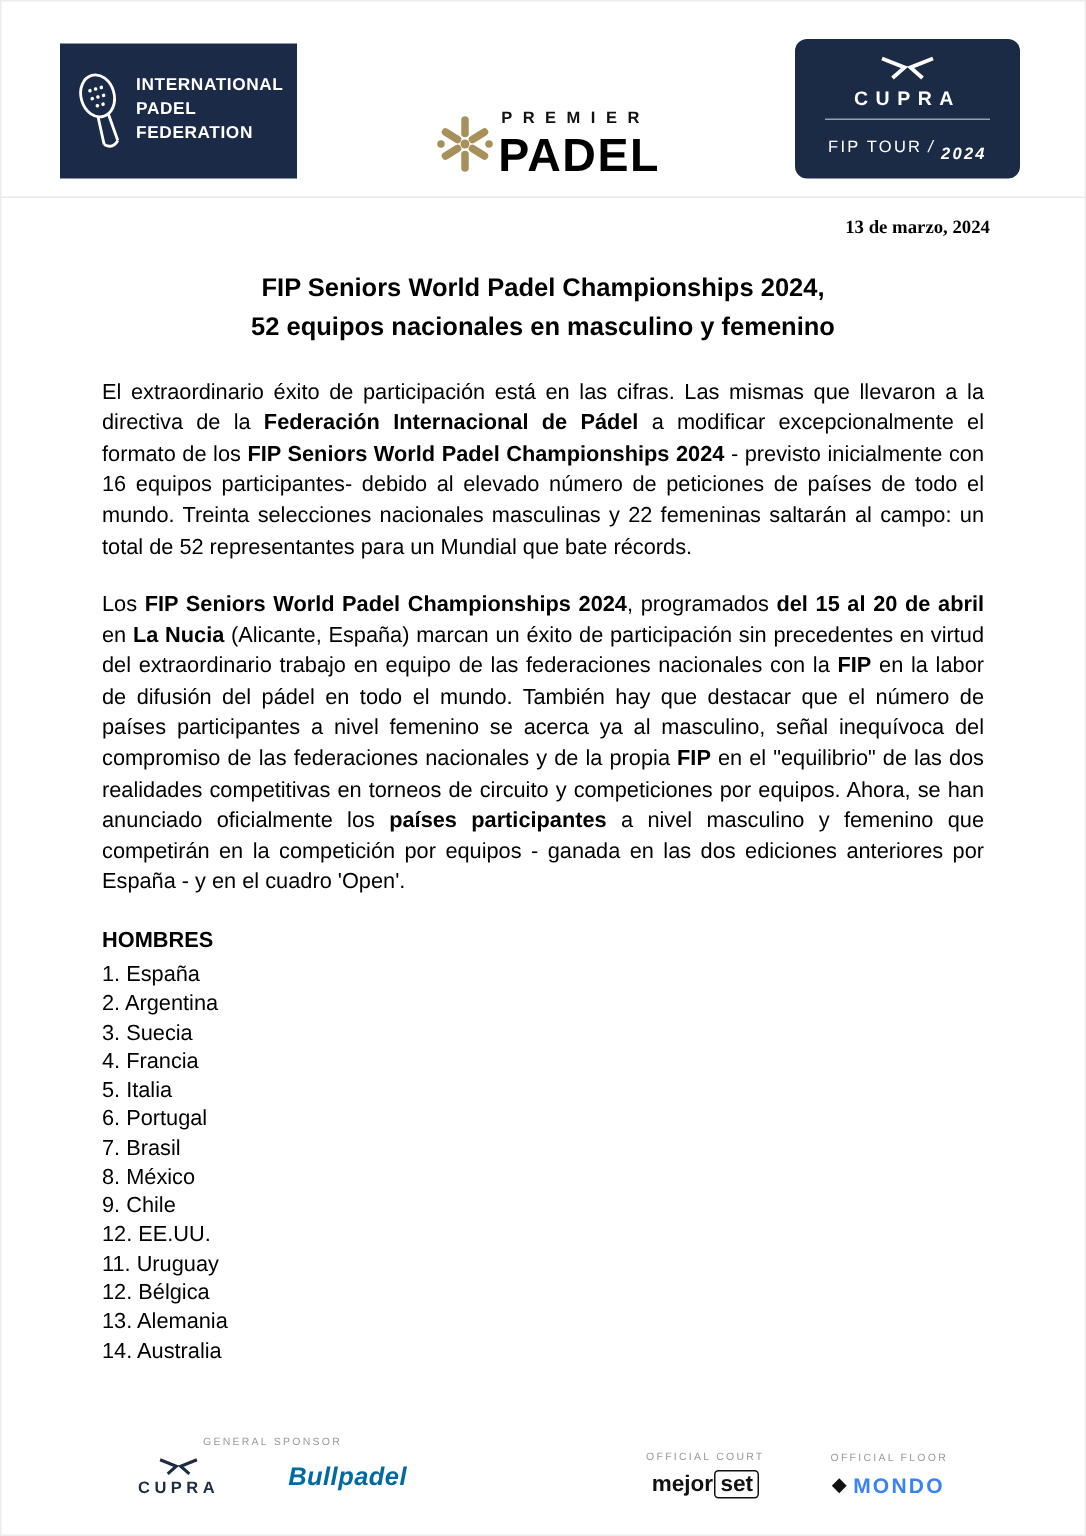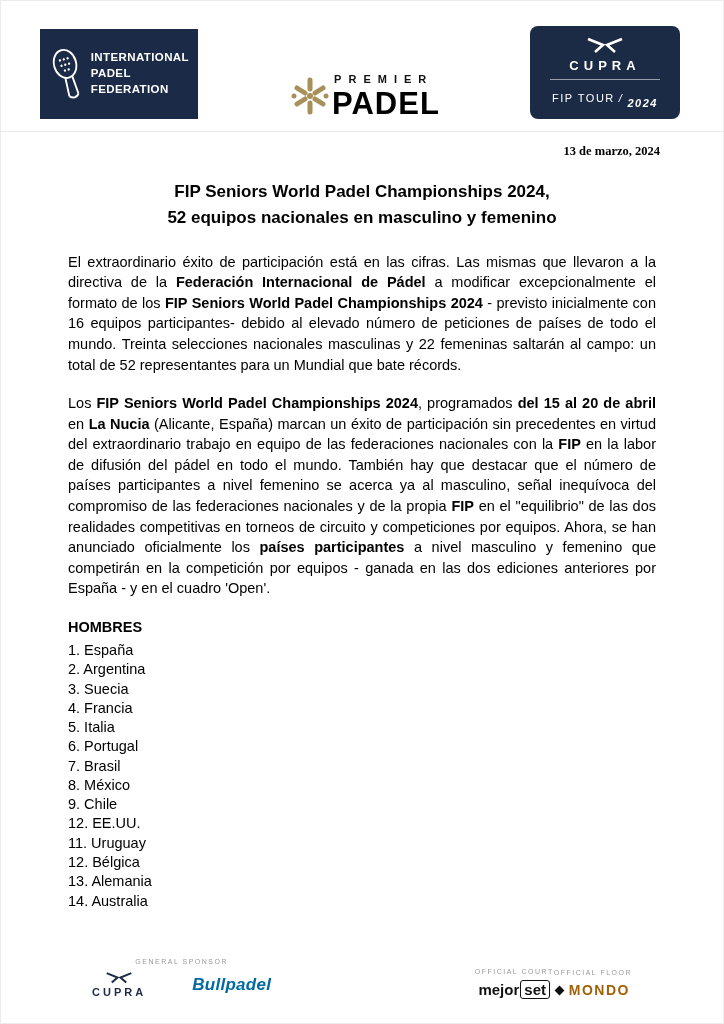--- a/index.html
+++ b/index.html
@@ -68,25 +68,25 @@
     padding:0 92px;
   }
   .sponsor-label {
     font-size:7px; color:#9a9a9a; letter-spacing:1.5px;
     text-transform:uppercase; text-align:center; margin-bottom:6px;
   }
   .group-left .logos-row { display:flex; align-items:center; gap:46px; }
   .cupra-small { display:flex; flex-direction:column; align-items:center; color:#1c2b45; }
   .cupra-small-word { font-size:11px; letter-spacing:3px; font-weight:700; margin-top:2px; }
   .bullpadel-word { font-style:italic; font-weight:800; font-size:17px; color:#0369a1; letter-spacing:.3px; }
-  .group-right { display:flex; align-items:flex-end; }
+  .group-right { display:flex; gap:44px; align-items:flex-end; }
   .sponsor-col { display:flex; flex-direction:column; align-items:center; }
   .mejorset-word { font-weight:800; font-size:15px; color:#111; }
   .mejorset-word .set-box { border:1.5px solid #111; border-radius:3px; padding:0 3px; margin-left:1px; }
-  .mondo-word { font-weight:900; font-size:14px; letter-spacing:1.5px; color:#a16207; display:flex; align-items:center; }
+  .mondo-word { font-weight:900; font-size:14px; letter-spacing:1.5px; color:#3b82f6; display:flex; align-items:center; }
   .mondo-diamond { width:7px; height:7px; background:#111; transform:rotate(45deg); display:inline-block; margin-right:6px; }
 </style>
 </head>
 <body>
 
 <div class="page">
 
   <header class="header">
 
     <div class="ipf-logo">

